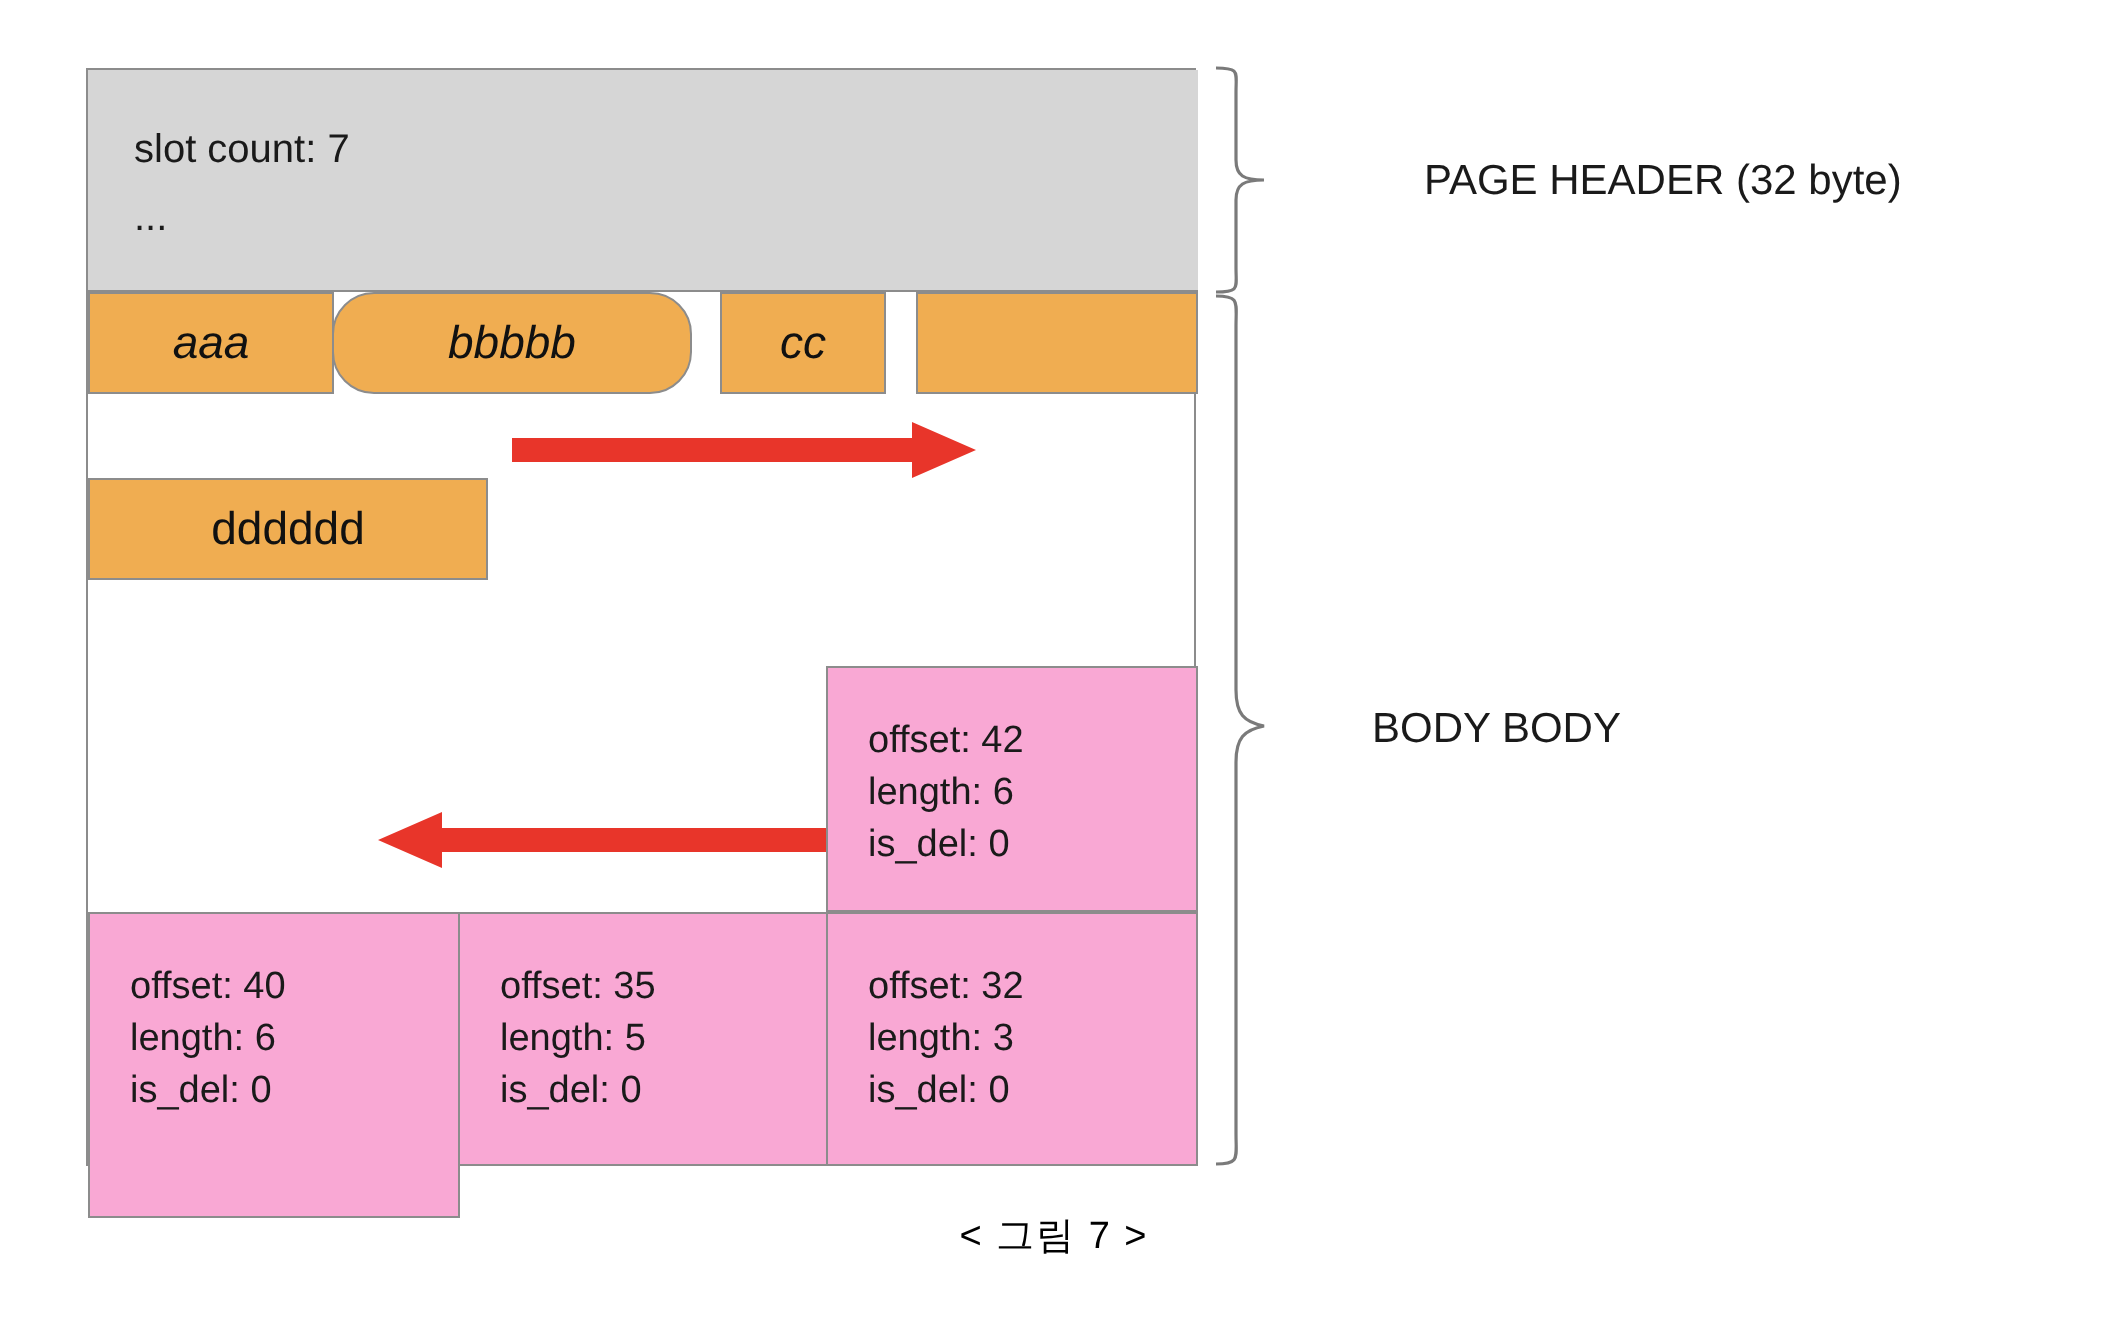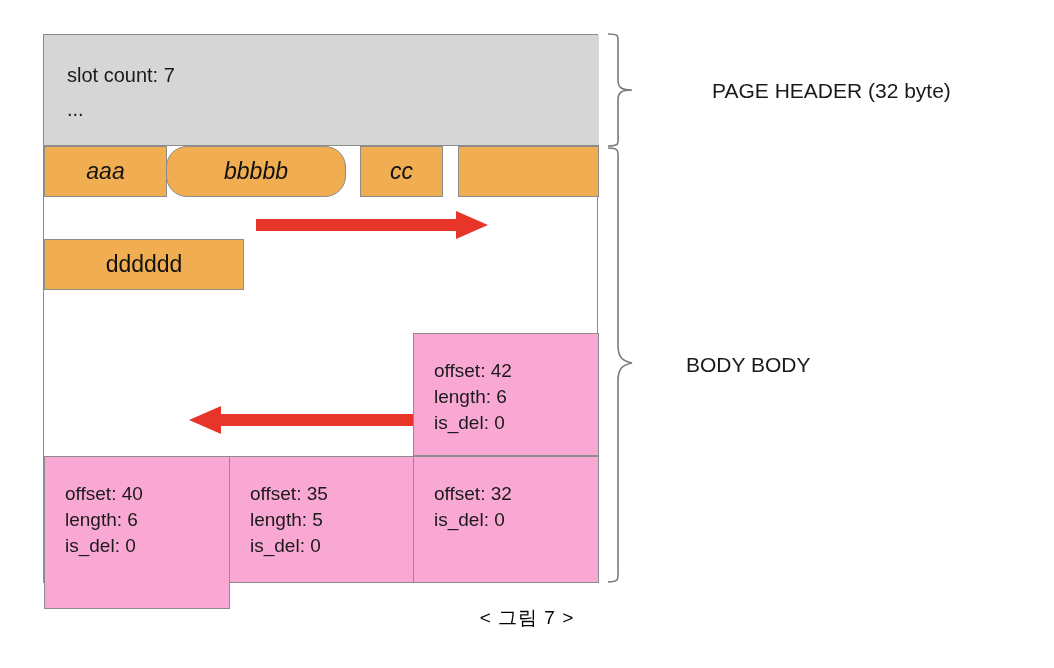--- a/index.html
+++ b/index.html
@@ -176,20 +176,21 @@
     </div>
 
     <div class="slot-box" style="left:185px; top:421px; width:185px; height:127px;">
       <div class="slot-line">offset: 35</div>
       <div class="slot-line">length: 5</div>
       <div class="slot-line">is_del: 0</div>
     </div>
 
     <div class="slot-box" style="left:369px; top:421px; width:186px; height:127px;">
       <div class="slot-line">offset: 32</div>
+      <div class="slot-line">length: 3</div>
       <div class="slot-line">is_del: 0</div>
     </div>
 
   </div>
 
   <svg class="brace-svg" style="left:606px; top:30px;" width="36" height="120" viewBox="0 0 36 120">
     <path d="M2,4 C14,4 12,6 12,16 L12,50 C12,58 16,60 26,60 C16,60 12,62 12,70
              L12,104 C12,114 14,116 2,116" fill="none" stroke="#7a7a7a" stroke-width="1.6"></path>
   </svg>
   <div class="side-label" style="left:712px; top:79px;">PAGE HEADER (32 byte)</div>

